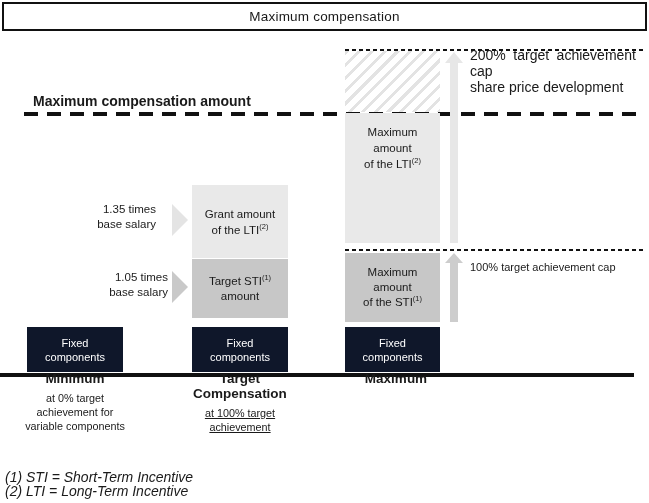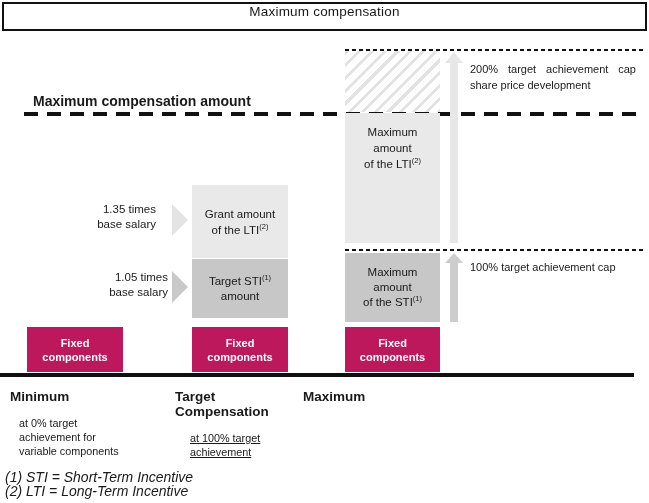--- a/index.html
+++ b/index.html
@@ -5,21 +5,21 @@
   html,body{margin:0;padding:0;background:#fff;}
   .stage{
     position:relative;width:649px;height:503px;background:#fff;overflow:hidden;
     font-family:"Liberation Sans", sans-serif;color:#1a1a1a;
   }
   .abs{position:absolute;}
 
   
   .title-box{
     left:2px;top:2px;width:645px;height:29px;box-sizing:border-box;
-    border:2px solid #111;display:flex;align-items:flex-start;justify-content:center;
+    border:2px solid #111;display:flex;align-items:center;justify-content:center;
     font-size:13.5px;letter-spacing:.2px;
   }
 
   
   .max-comp-label{left:33px;top:93px;font-size:14px;font-weight:bold;}
   .dash-thick{
     left:24px;top:112px;width:620px;height:4px;
     background:repeating-linear-gradient(90deg,#111 0 14px,transparent 14px 23px);
   }
   .dash-thin{
@@ -33,21 +33,21 @@
   .hatch{
     left:345px;top:51px;width:95px;height:61px;
     background:repeating-linear-gradient(135deg,#e3e3e3 0 3px,#ffffff 3px 9px);
   }
 
   
   .box{box-sizing:border-box;display:flex;flex-direction:column;align-items:center;text-align:center;}
   .box .ln{font-size:11.5px;line-height:16px;}
   .light{background:#e9e9e9;}
   .mid{background:#c7c7c7;}
-  .dark{background:#be185d;color:#fff;font-weight:bold;}
+  .dark{background:#0f172a;color:#fff;}
   sup.fn{font-size:7.5px;vertical-align:super;line-height:0;}
 
   .box-max-lti{left:345px;top:113px;width:95px;height:130px;padding-top:11px;}
   .box-grant-lti{left:192px;top:185px;width:96px;height:73px;justify-content:center;}
   .box-target-sti{left:192px;top:259px;width:96px;height:59px;justify-content:center;}
   .box-max-sti{left:345px;top:253px;width:95px;height:69px;justify-content:center;}
   .box-max-sti .ln,.box-target-sti .ln{line-height:15px;}
   .box-fixed{width:96px;height:45px;top:327px;justify-content:center;font-size:11px;line-height:14px;padding:0 8px;}
   .bf1{left:27px;}
   .bf2{left:192px;}
@@ -63,31 +63,31 @@
 
   
   .mult{width:110px;text-align:right;font-size:11.5px;line-height:15px;}
   .m1{left:46px;top:202px;}
   .m2{left:58px;top:270px;}
   .tri{width:0;height:0;border-top:16px solid transparent;border-bottom:16px solid transparent;}
   .t1{left:172px;top:204px;border-left:16px solid #e4e4e4;}
   .t2{left:172px;top:271px;border-left:16px solid #c9c9c9;}
 
   
-  .cap200{left:470px;top:61px;width:166px;font-size:11px;line-height:16px;}
+  .cap200{left:470px;top:47px;width:166px;font-size:14px;line-height:16px;}
   .cap200 .just{text-align:justify;text-align-last:justify;}
   .cap120{left:470px;top:261px;font-size:11px;}
 
   
   .axis{left:0;top:373px;width:634px;height:4px;background:#111;}
 
   
-  .xlab{top:389px;}
+  .xlab{top:371px;text-align:center;}
   .xlab .t{font-size:13.5px;font-weight:bold;line-height:15px;}
-  .xlab .s{font-size:10.8px;line-height:14px;margin:12px auto 0;}
+  .xlab .s{font-size:10.8px;line-height:14px;margin:5px auto 0;}
   .x1{left:10px;width:130px;}
   .x1 .s{width:112px;}
   .x2{left:175px;width:130px;}
   .x2 .s{width:100px;text-decoration:underline;}
   .x3{left:303px;width:186px;}
   .x3 .s{width:180px;}
 
   
   .fnotes{left:5px;top:471px;font-size:14px;line-height:13.5px;font-style:italic;}
 </style>

